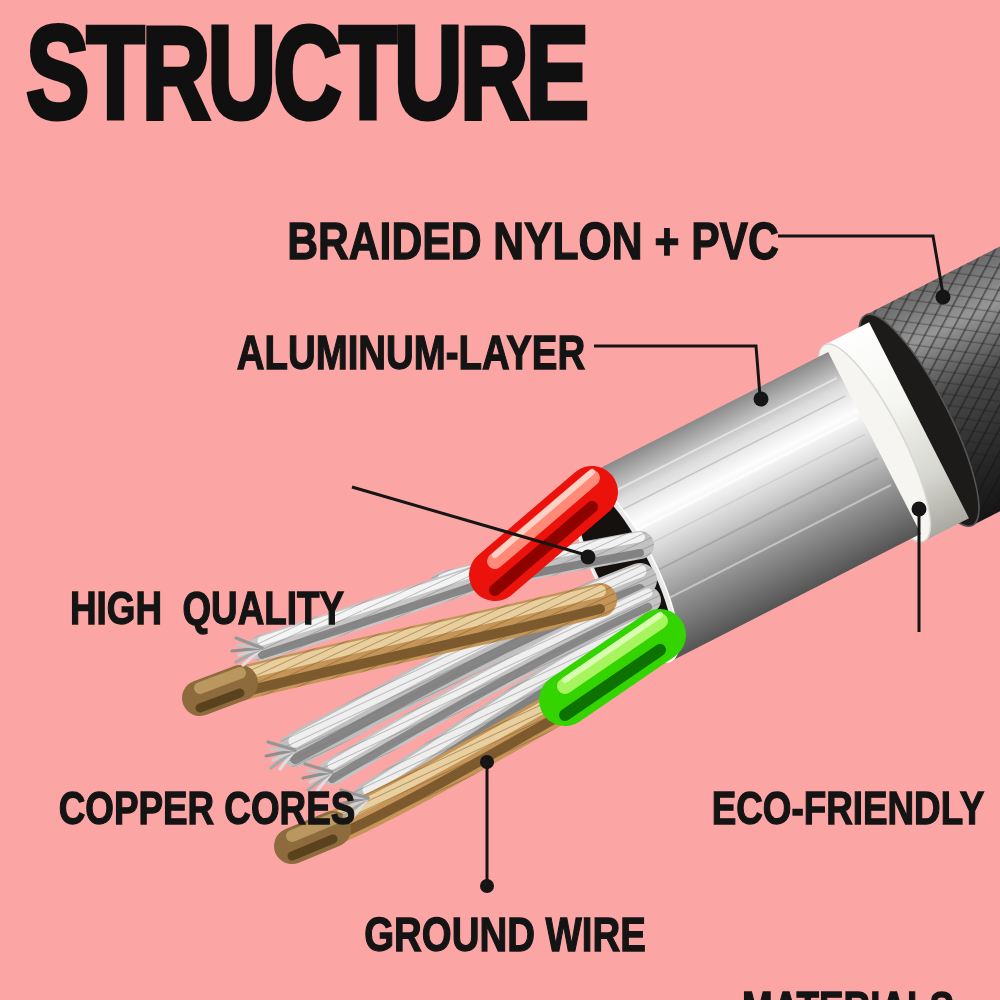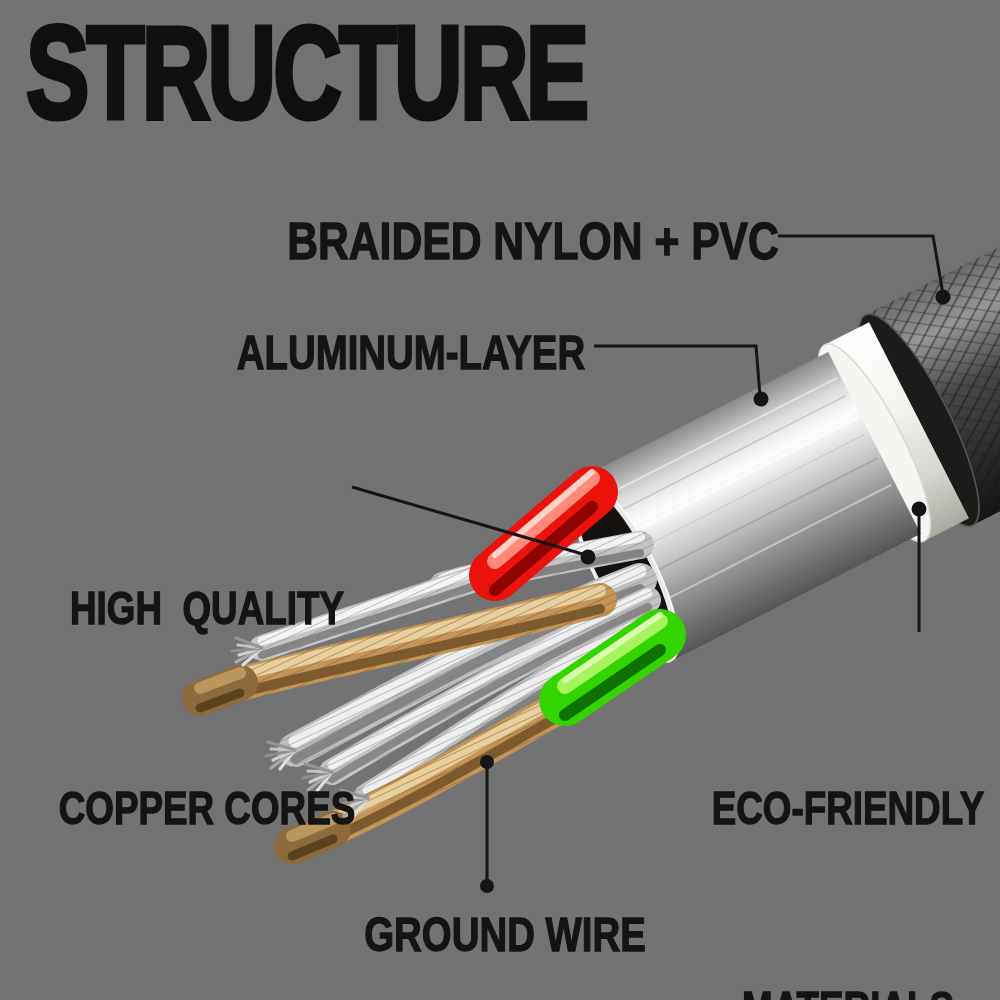--- a/index.html
+++ b/index.html
@@ -1,18 +1,18 @@
 <!DOCTYPE html>
 <html><head>
 <meta charset="utf-8">
 <style>
   * { margin:0; padding:0; box-sizing:border-box; }
   html,body { background:#ffffff; }
   body { font-family:"Liberation Sans", sans-serif; }
-  .stage { position:relative; width:1000px; height:1000px; background:#737373; overflow:hidden; }
+  .stage { position:relative; width:1000px; height:1000px; background:#fca5a5; overflow:hidden; }
   .svg-layer { position:absolute; left:0; top:0; width:1000px; height:1000px; }
 
   .title {
     position:absolute; left:26px; top:4px;
     font-size:132px; font-weight:bold; line-height:1.05;
     color:#101010; -webkit-text-stroke:5px #101010;
     letter-spacing:-4px; white-space:pre;
     transform:scaleX(0.72); transform-origin:left top;
     z-index:3;
   }

